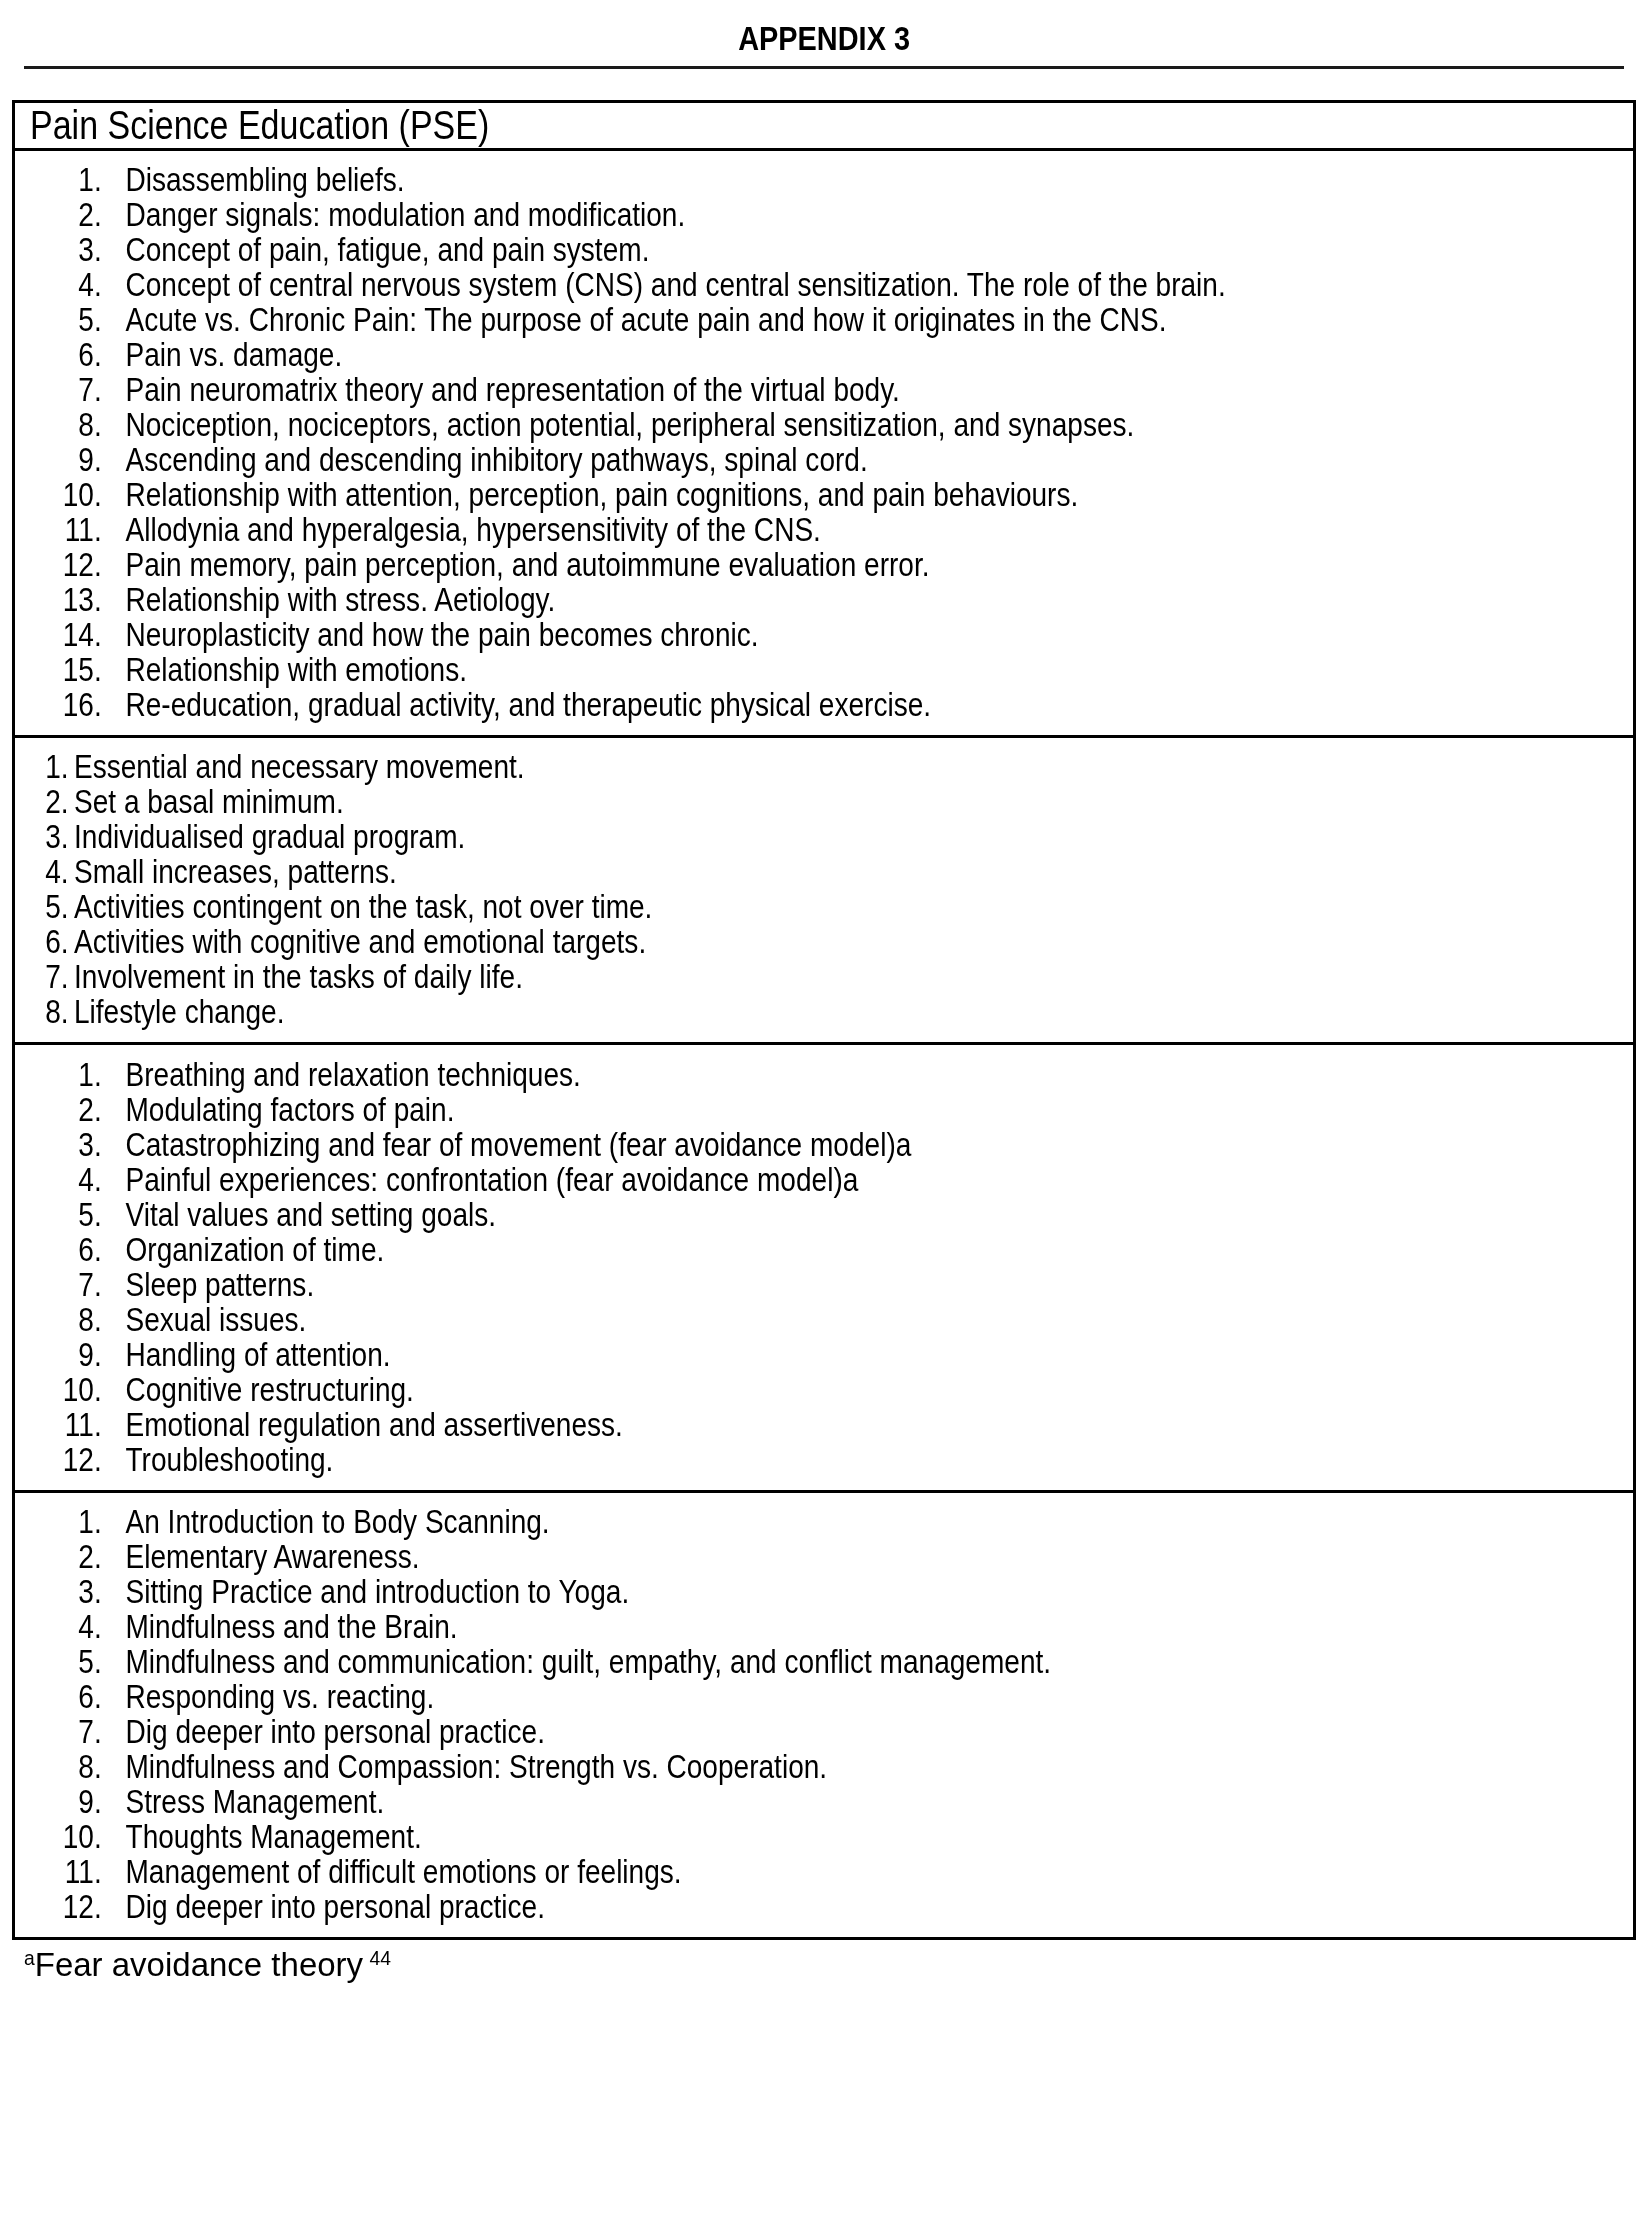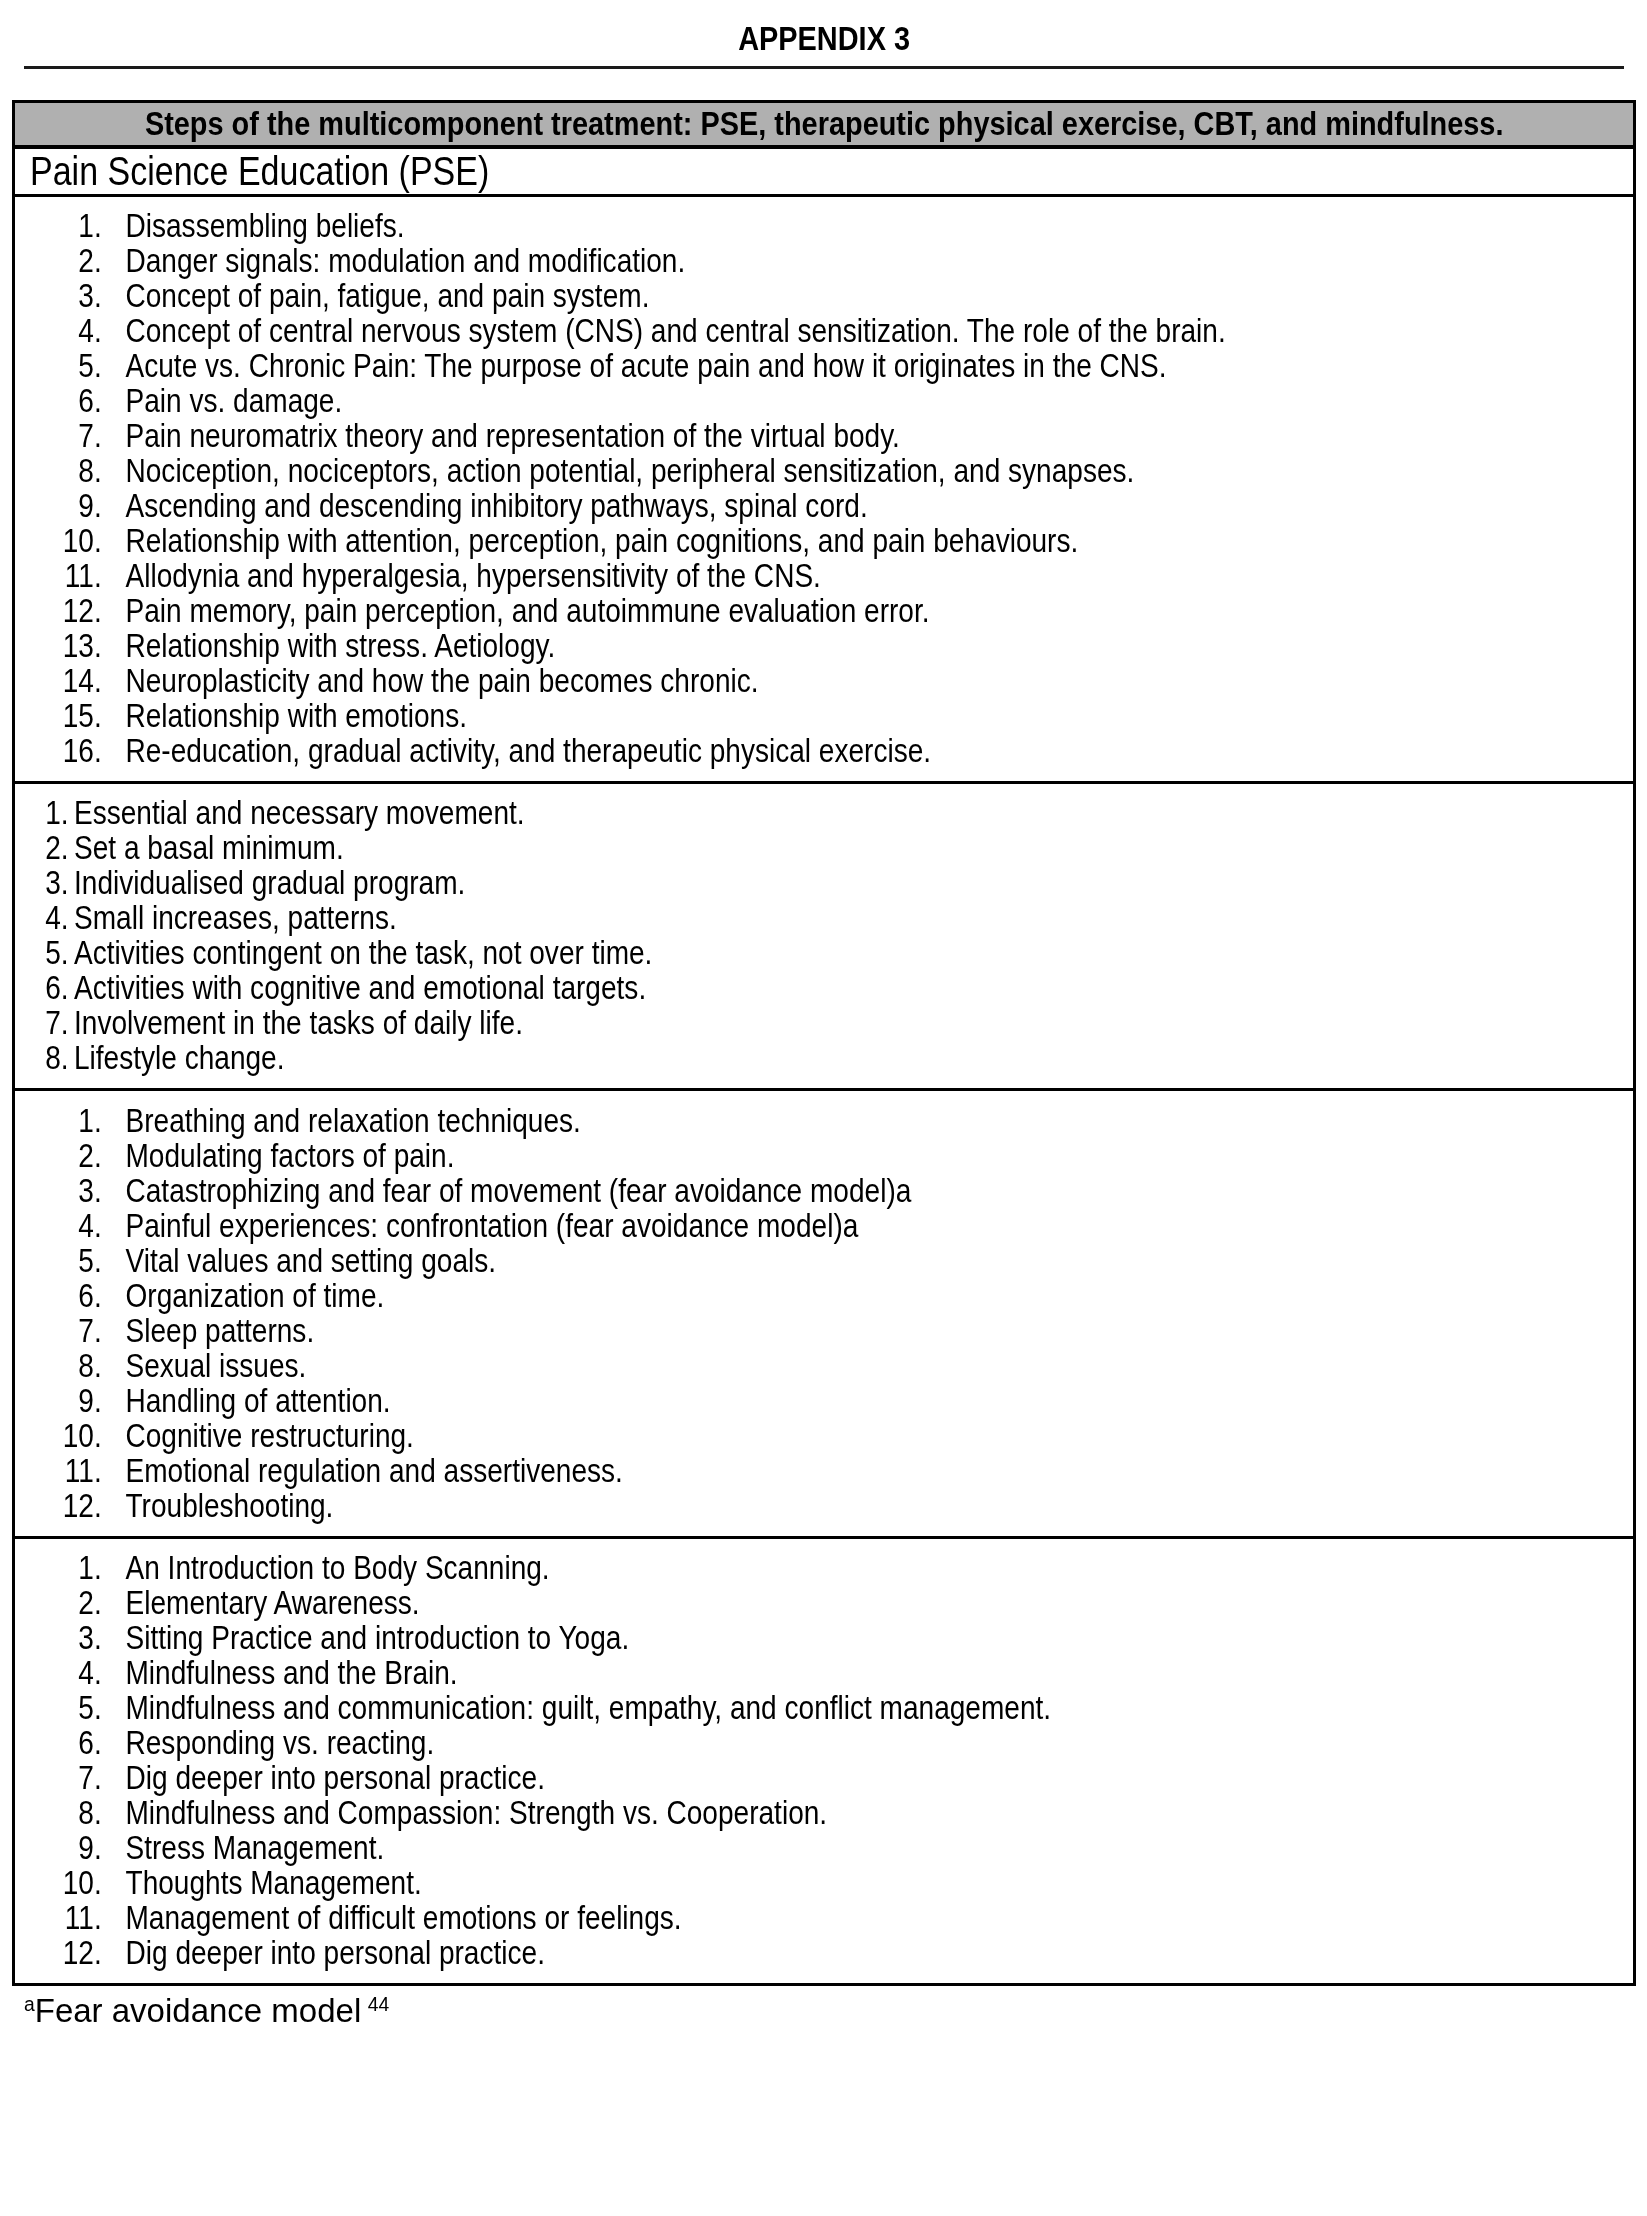--- a/index.html
+++ b/index.html
@@ -94,23 +94,20 @@
 </head>
 <body>
 
 <div class="page">
 
   <div class="doc-title"><span class="sqzc">APPENDIX 3</span></div>
 
   <div class="title-rule"></div>
 
   <div class="treatment-table">
-    <div class="thead" style="background: rgb(176, 176, 176);">
-        <span class="sqzc">Steps of the multicomponent treatment: PSE, therapeutic physical exercise, CBT, and mindfulness.</span>
-      </div>
     <div id="sections">
   <div class="section sec-deep">
     <div class="sec-title-row">
       <div class="sqz sec-title-text">Pain Science Education (PSE)</div>
     </div>
     <div class="items">
   <div class="item sqz">
     <span class="num">1.</span>
     <span class="txt">Disassembling beliefs.</span>
   </div>
@@ -359,16 +356,16 @@
 
   <div class="item sqz">
     <span class="num">12.</span>
     <span class="txt">Dig deeper into personal practice.</span>
   </div>
 </div>
   </div>
 </div>
   </div>
 
-  <div class="footnote"><sup>a</sup><span>Fear avoidance model</span><sup class="ref">44</sup></div>
+  <div class="footnote"><sup>a</sup><span>Fear avoidance theory</span><sup class="ref">44</sup></div>
 
 </div>
 
 
 </body></html>

